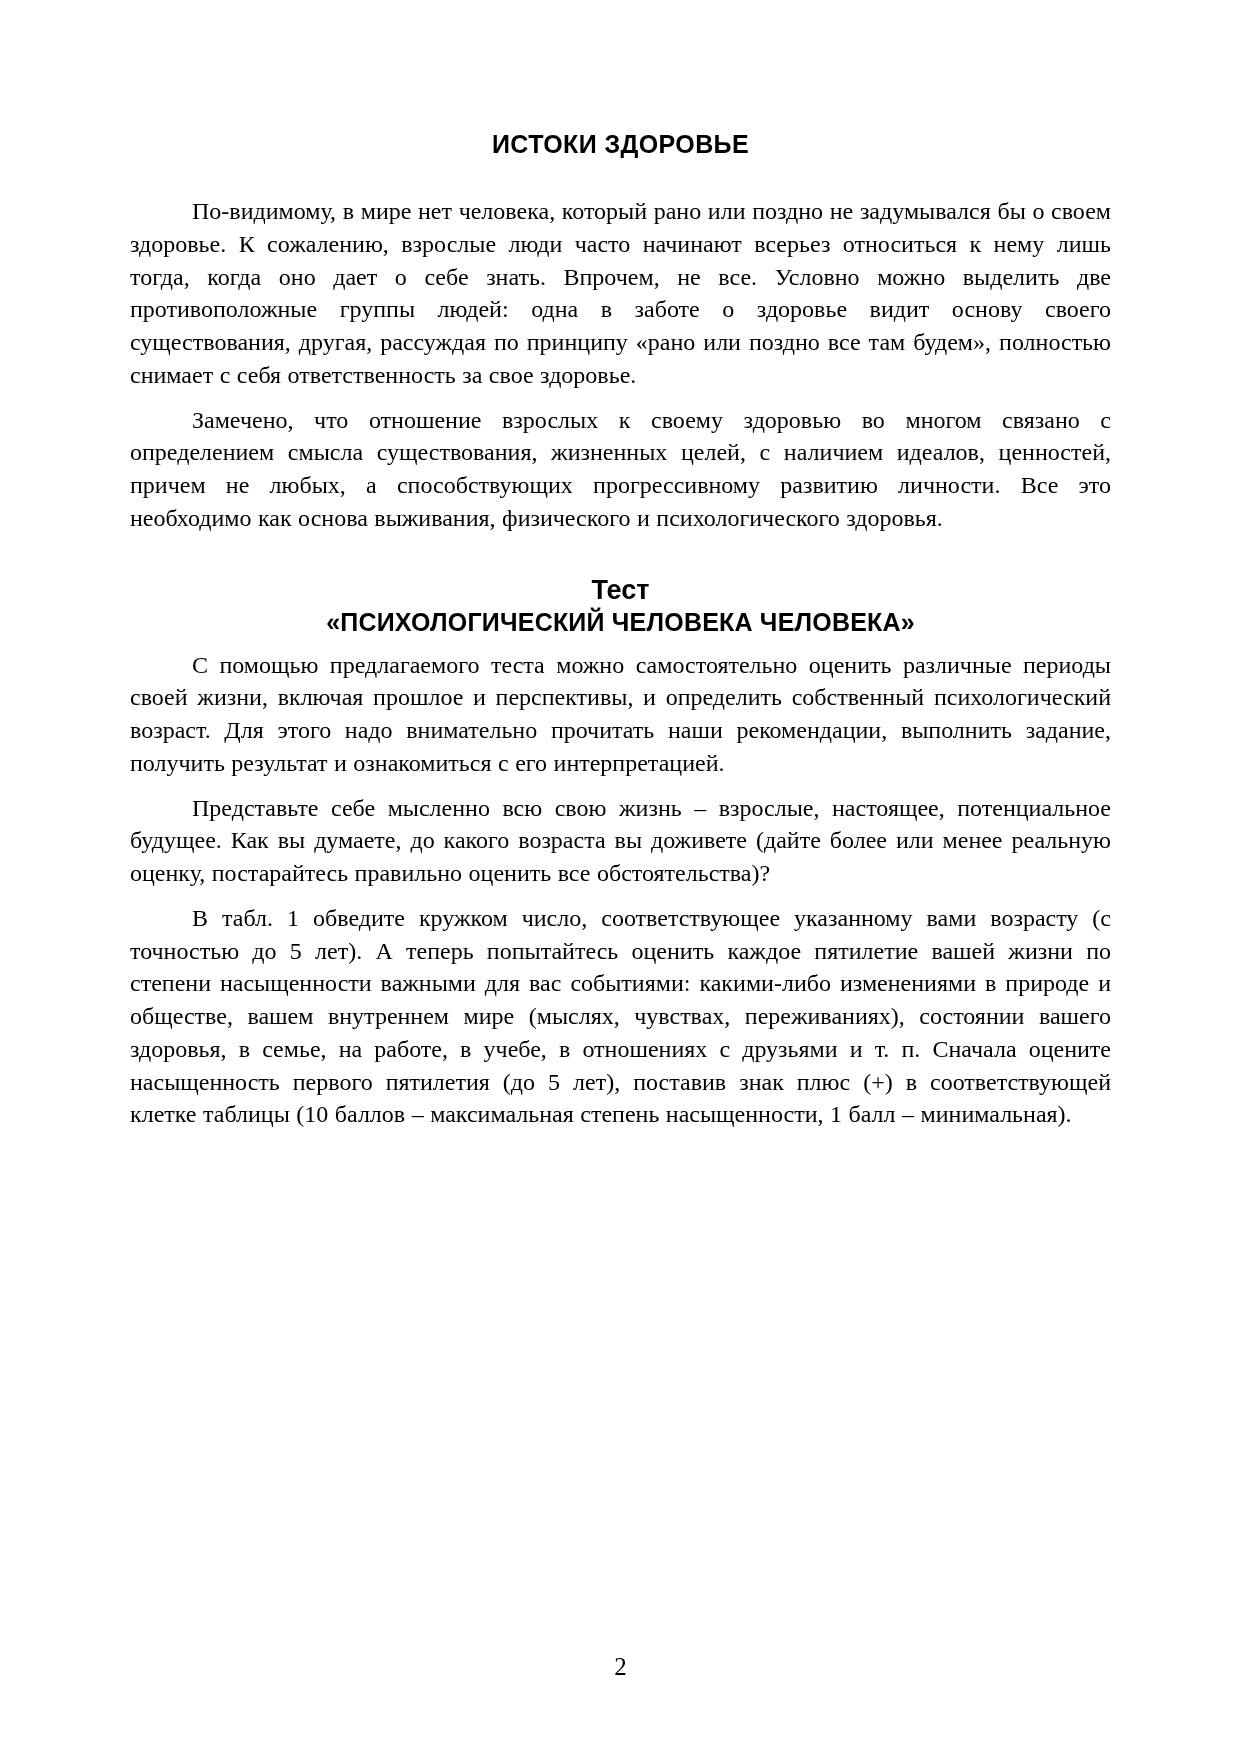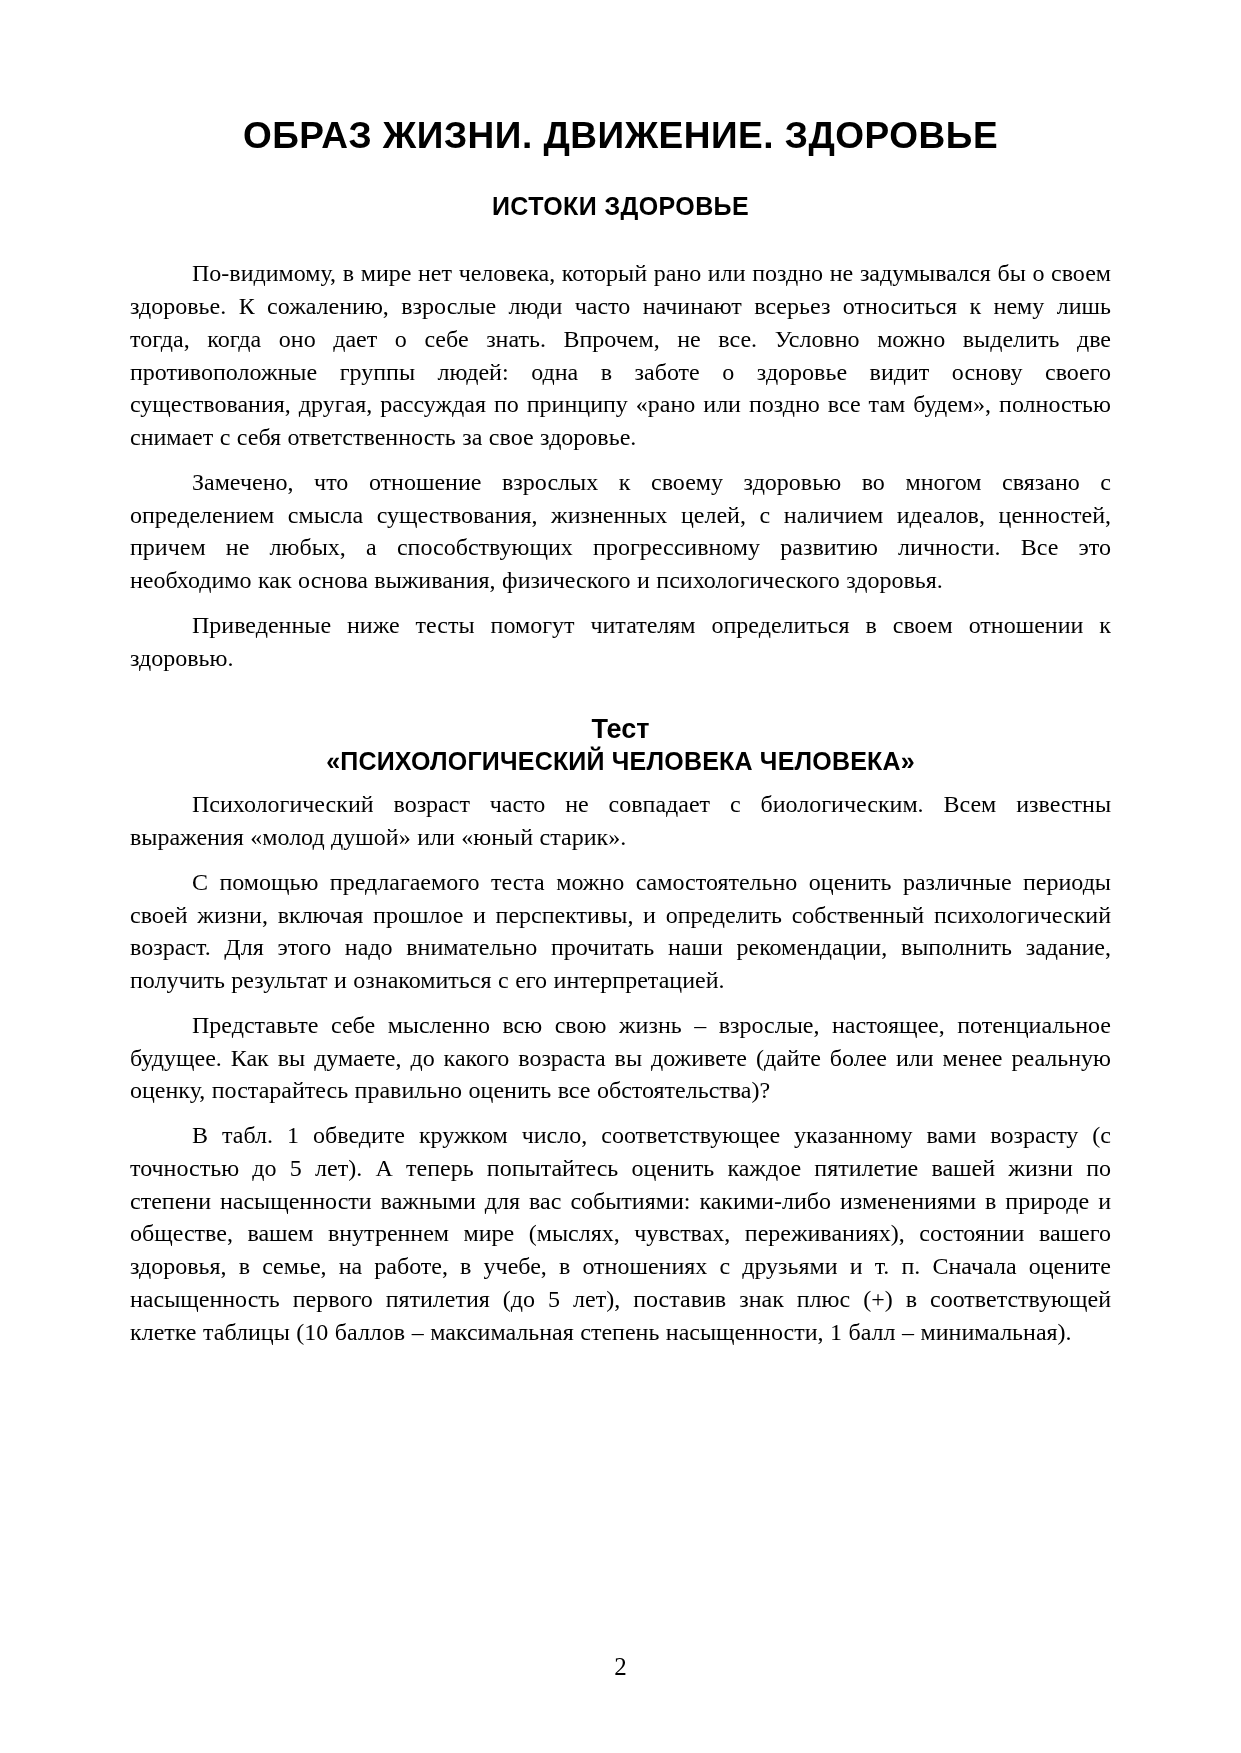--- a/index.html
+++ b/index.html
@@ -76,30 +76,27 @@
     text-align: center;
     font-size: 25px;
     font-family: "Liberation Serif", serif;
   }
 </style>
 </head>
 <body>
 
 <div class="page">
 
-  <h1 class="doc-title">ОБРАЗ ЖИЗНИ. ДВИЖЕНИЕ. ЗДОРОВЬЕ</h1>
 
   <h2 class="section-title">ИСТОКИ ЗДОРОВЬЕ</h2>
 
   <p class="body-text first-para">По-видимому, в мире нет человека, который рано или поздно не задумывался бы о своем здоровье. К сожалению, взрослые люди часто начинают всерьез относиться к нему лишь тогда, когда оно дает о себе знать. Впрочем, не все. Условно можно выделить две противоположные группы людей: одна в заботе о здоровье видит основу своего существования, другая, рассуждая по принципу «рано или поздно все там будем», полностью снимает с себя ответственность за свое здоровье.</p>
   <p class="body-text">Замечено, что отношение взрослых к своему здоровью во многом связано с определением смысла существования, жизненных целей, с наличием идеалов, ценностей, причем не любых, а способствующих прогрессивному развитию личности. Все это необходимо как основа выживания, физического и психологического здоровья.</p>
-  <p class="body-text">Приведенные ниже тесты помогут читателям определиться в своем отношении к здоровью.</p>
 
   <div class="test-label">Тест</div>
   <div class="test-name">«ПСИХОЛОГИЧЕСКИЙ ЧЕЛОВЕКА ЧЕЛОВЕКА»</div>
 
-  <p class="body-text after-test-gap">Психологический возраст часто не совпадает с биологическим. Всем известны выражения «молод душой» или «юный старик».</p>
   <p class="body-text">С помощью предлагаемого теста можно самостоятельно оценить различные периоды своей жизни, включая прошлое и перспективы, и определить собственный психологический возраст. Для этого надо внимательно прочитать наши рекомендации, выполнить задание, получить результат и ознакомиться с его интерпретацией.</p>
   <p class="body-text">Представьте себе мысленно всю свою жизнь – взрослые, настоящее, потенциальное будущее. Как вы думаете, до какого возраста вы доживете (дайте более или менее реальную оценку, постарайтесь правильно оценить все обстоятельства)?</p>
   <p class="body-text">В табл. 1 обведите кружком число, соответствующее указанному вами возрасту (с точностью до 5 лет). А теперь попытайтесь оценить каждое пятилетие вашей жизни по степени насыщенности важными для вас событиями: какими-либо изменениями в природе и обществе, вашем внутреннем мире (мыслях, чувствах, переживаниях), состоянии вашего здоровья, в семье, на работе, в учебе, в отношениях с друзьями и т. п. Сначала оцените насыщенность первого пятилетия (до 5 лет), поставив знак плюс (+) в соответствующей клетке таблицы (10 баллов – максимальная степень насыщенности, 1 балл – минимальная).</p>
 
   <div class="page-number">2</div>
 </div>
 
 </body></html>

